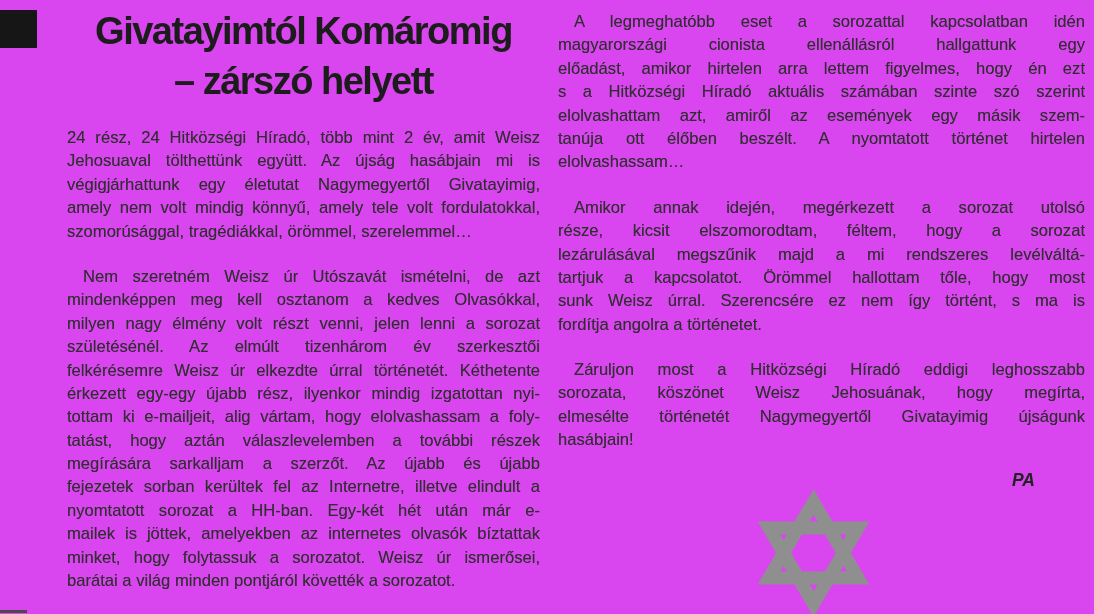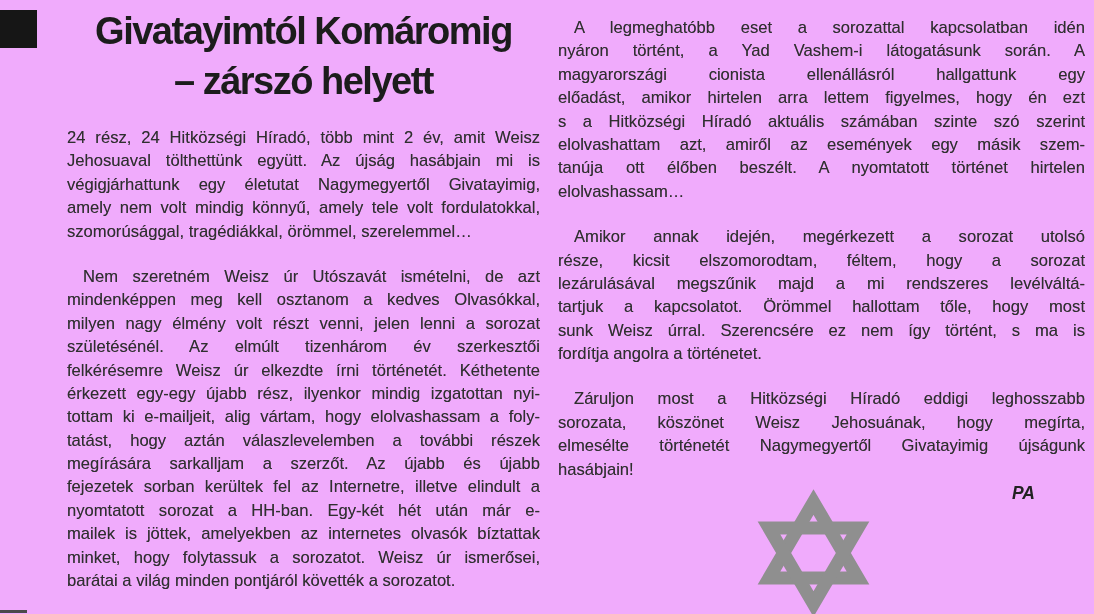--- a/index.html
+++ b/index.html
@@ -1,39 +1,39 @@
 <!DOCTYPE html>
 <html><head>
 <meta charset="utf-8">
 <style>
   html, body { margin: 0; padding: 0; background: #ffffff; }
   #page {
     position: relative;
     width: 1094px;
     height: 614px;
-    background: #f0abfc;
+    background: #d946ef;
     overflow: hidden;
     font-family: "Liberation Sans", "DejaVu Sans", sans-serif;
     color: #2f2f2f;
   }
   .scan-mark-top {
     position: absolute;
     left: 0; top: 10px;
     width: 37px; height: 38px;
     background: #161616;
   }
   .scan-mark-bottom {
     position: absolute;
     left: 0; top: 610px;
     width: 27px; height: 3px;
     background: #4a4a4a;
   }
   .col { position: absolute; top: 0; }
   .col-left  { left: 67px;  width: 473px; }
-  .col-right { left: 558px; top: 16px; width: 527px; }
+  .col-right { left: 558px; top: 10px; width: 527px; }
   .title {
     margin-top: 6px;
     text-align: center;
     font-weight: bold;
     font-size: 38px;
     line-height: 50px;
     letter-spacing: -1.5px;
     color: #1c1c1c;
     white-space: nowrap;
   }
@@ -45,21 +45,21 @@
     line-height: 23.4px;
     height: 23.4px;
     overflow: hidden;
     text-align: justify;
     text-align-last: justify;
     text-shadow: 0 0 0.4px rgba(40,40,40,0.45);
   }
   .line.last { text-align-last: left; }
   .line.first-indent { padding-left: 16px; }
   .signature {
-    margin-top: 1px;
+    margin-top: 17px;
     padding-right: 50px;
     text-align: right;
     font-weight: bold;
     font-style: italic;
     font-size: 17.5px;
     line-height: 23px;
     color: #222222;
   }
   .star-wrap {
     position: absolute;
@@ -86,39 +86,38 @@
           <div class="line">Jehosuaval tölthettünk együtt. Az újság hasábjain mi is</div>
           <div class="line">végigjárhattunk egy életutat Nagymegyertől Givatayimig,</div>
           <div class="line">amely nem volt mindig könnyű, amely tele volt fordulatokkal,</div>
           <div class="line last">szomorúsággal, tragédiákkal, örömmel, szerelemmel…</div>
         </div>
         <div class="para">
           <div class="line first-indent">Nem szeretném Weisz úr Utószavát ismételni, de azt</div>
           <div class="line">mindenképpen meg kell osztanom a kedves Olvasókkal,</div>
           <div class="line">milyen nagy élmény volt részt venni, jelen lenni a sorozat</div>
           <div class="line">születésénél. Az elmúlt tizenhárom év szerkesztői</div>
-          <div class="line">felkérésemre Weisz úr elkezdte írni történetét. Kéthetente</div>
+          <div class="line">felkérésemre Weisz úr elkezdte úrral történetét. Kéthetente</div>
           <div class="line">érkezett egy-egy újabb rész, ilyenkor mindig izgatottan nyi-</div>
           <div class="line">tottam ki e-mailjeit, alig vártam, hogy elolvashassam a foly-</div>
           <div class="line">tatást, hogy aztán válaszlevelemben a további részek</div>
           <div class="line">megírására sarkalljam a szerzőt. Az újabb és újabb</div>
           <div class="line">fejezetek sorban kerültek fel az Internetre, illetve elindult a</div>
           <div class="line">nyomtatott sorozat a HH-ban. Egy-két hét után már e-</div>
           <div class="line">mailek is jöttek, amelyekben az internetes olvasók bíztattak</div>
           <div class="line">minket, hogy folytassuk a sorozatot. Weisz úr ismerősei,</div>
           <div class="line last">barátai a világ minden pontjáról követték a sorozatot.</div>
         </div>
       </div>
   </div>
 
   <div class="col col-right">
     <div>
         <div class="para para-first">
           <div class="line first-indent">A legmeghatóbb eset a sorozattal kapcsolatban idén</div>
-          <div class="line">nyáron történt, a Yad Vashem-i látogatásunk során. A</div>
           <div class="line">magyarországi cionista ellenállásról hallgattunk egy</div>
           <div class="line">előadást, amikor hirtelen arra lettem figyelmes, hogy én ezt</div>
           <div class="line">s a Hitközségi Híradó aktuális számában szinte szó szerint</div>
           <div class="line">elolvashattam azt, amiről az események egy másik szem-</div>
           <div class="line">tanúja ott élőben beszélt. A nyomtatott történet hirtelen</div>
           <div class="line last">elolvashassam…</div>
         </div>
         <div class="para">
           <div class="line first-indent">Amikor annak idején, megérkezett a sorozat utolsó</div>
           <div class="line">része, kicsit elszomorodtam, féltem, hogy a sorozat</div>

